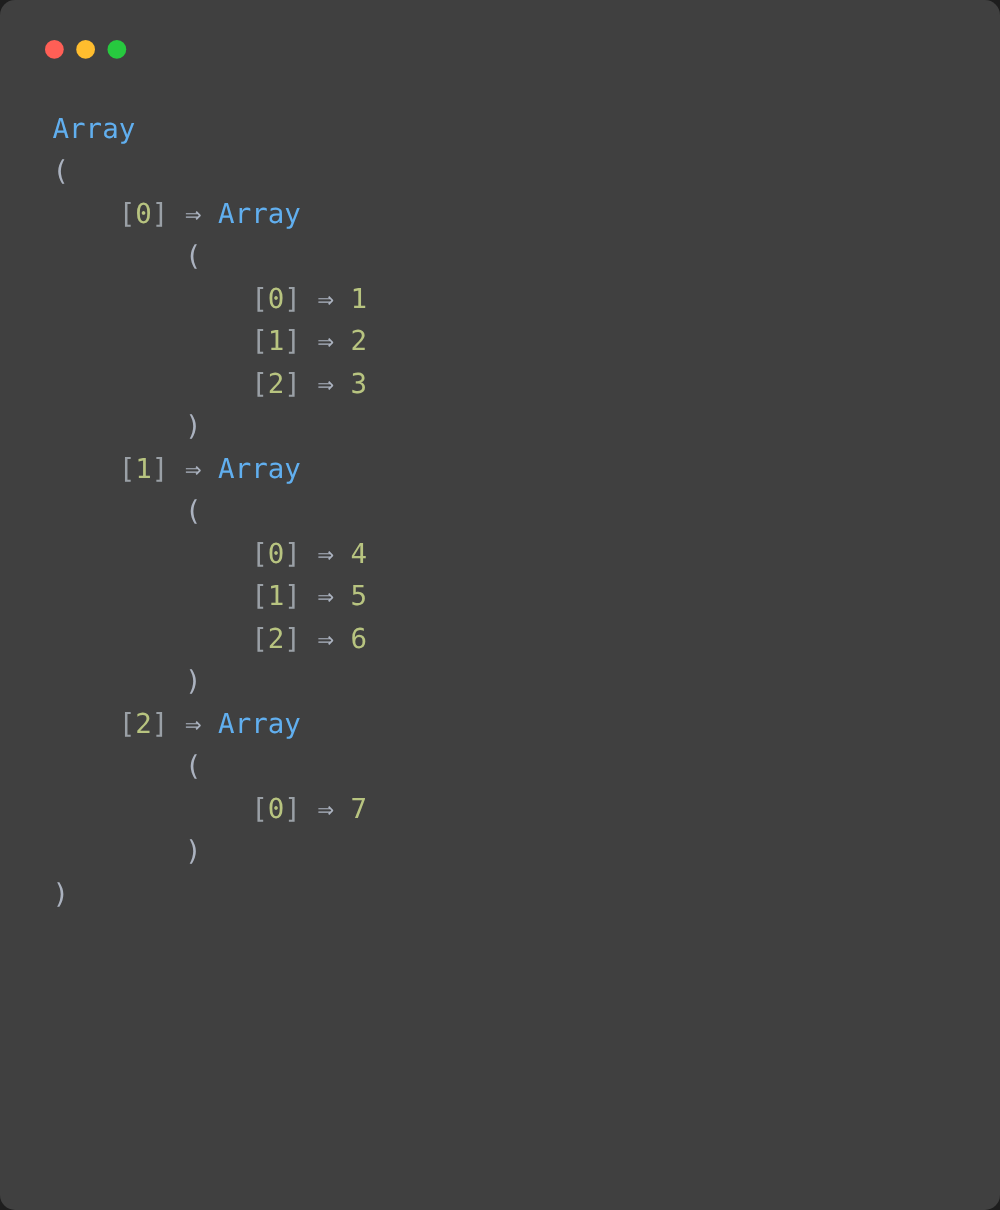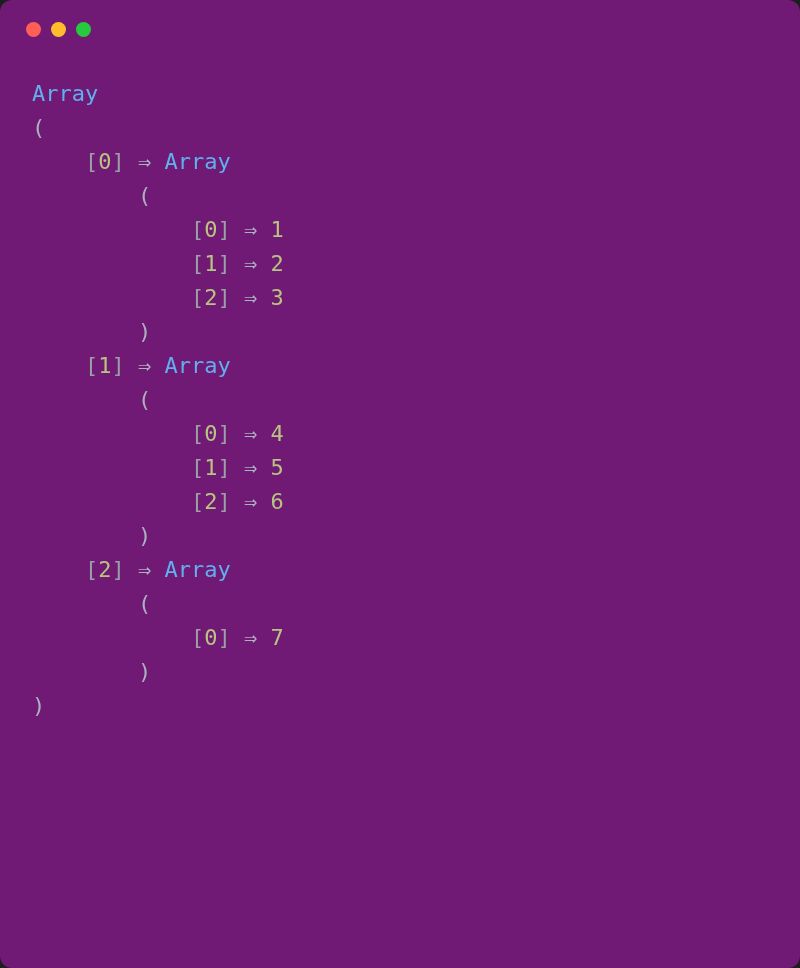--- a/index.html
+++ b/index.html
@@ -12,23 +12,23 @@
       width: 800px;
       height: 968px;
       font-family: "SF Mono", "Monaco", "Menlo", "Consolas", monospace;
       font-size: 22px;
       line-height: 1.55;
       overflow: hidden;
     }
     .window {
       width: 100%;
       height: 100%;
-      background: #701a75;
+      background: #404040;
       border-radius: 12px;
-      padding: 4px;
+      padding: 14px;
     }
     .titlebar {
       display: flex;
       align-items: center;
       padding: 18px 22px 10px 22px;
       gap: 10px;
     }
     .traffic-light {
       width: 15px;
       height: 15px;

